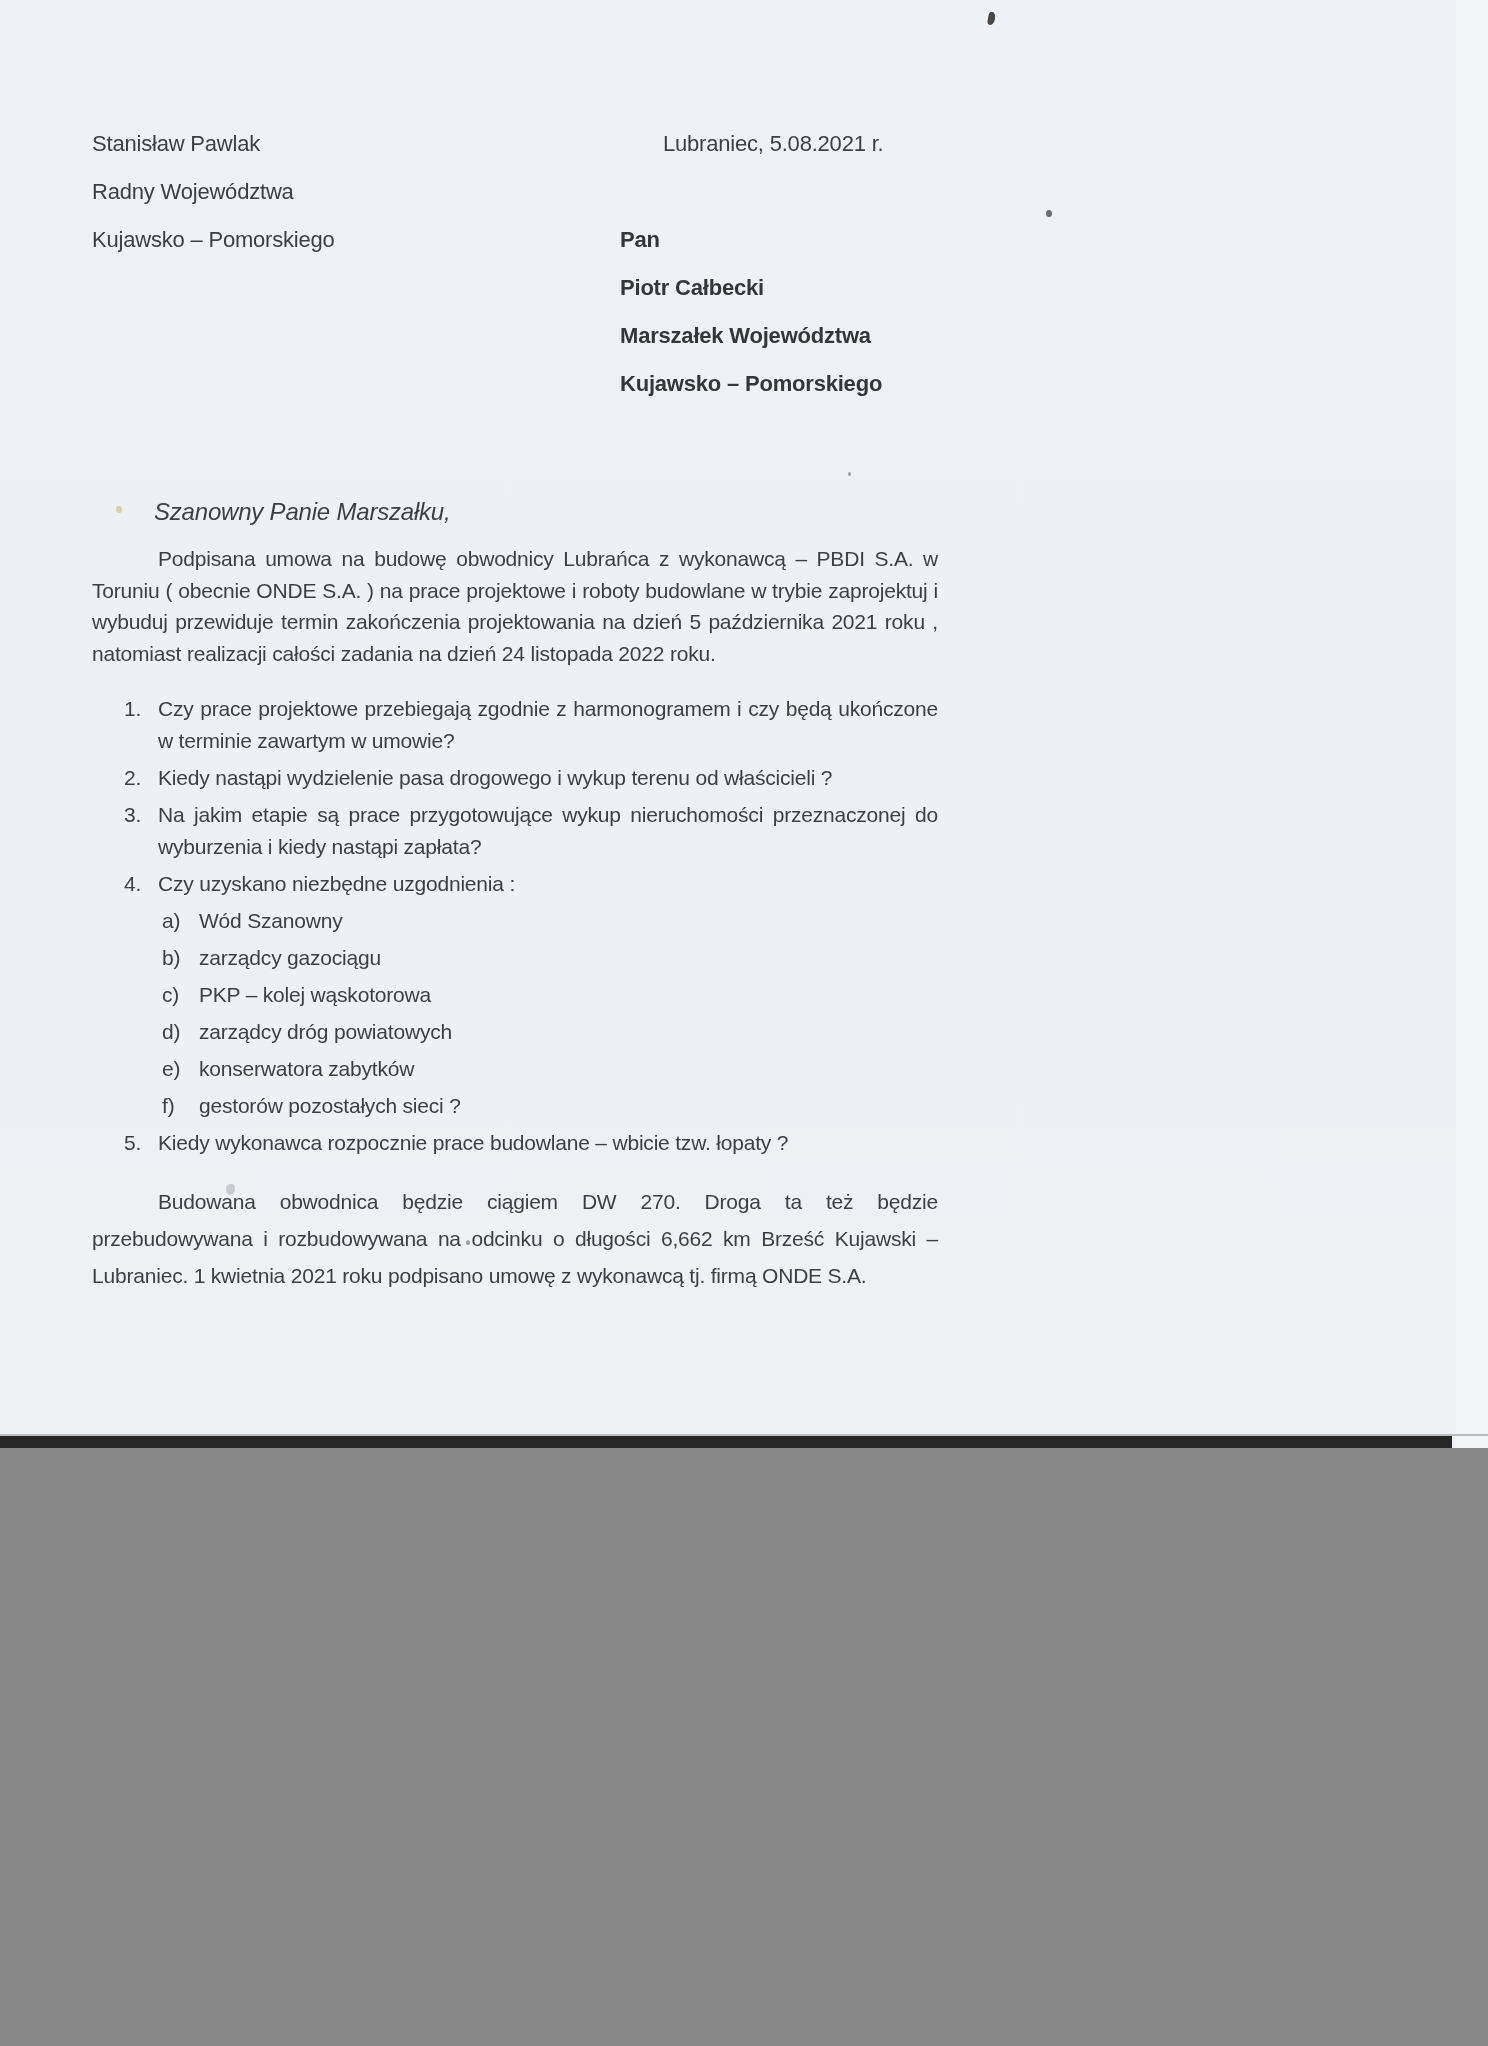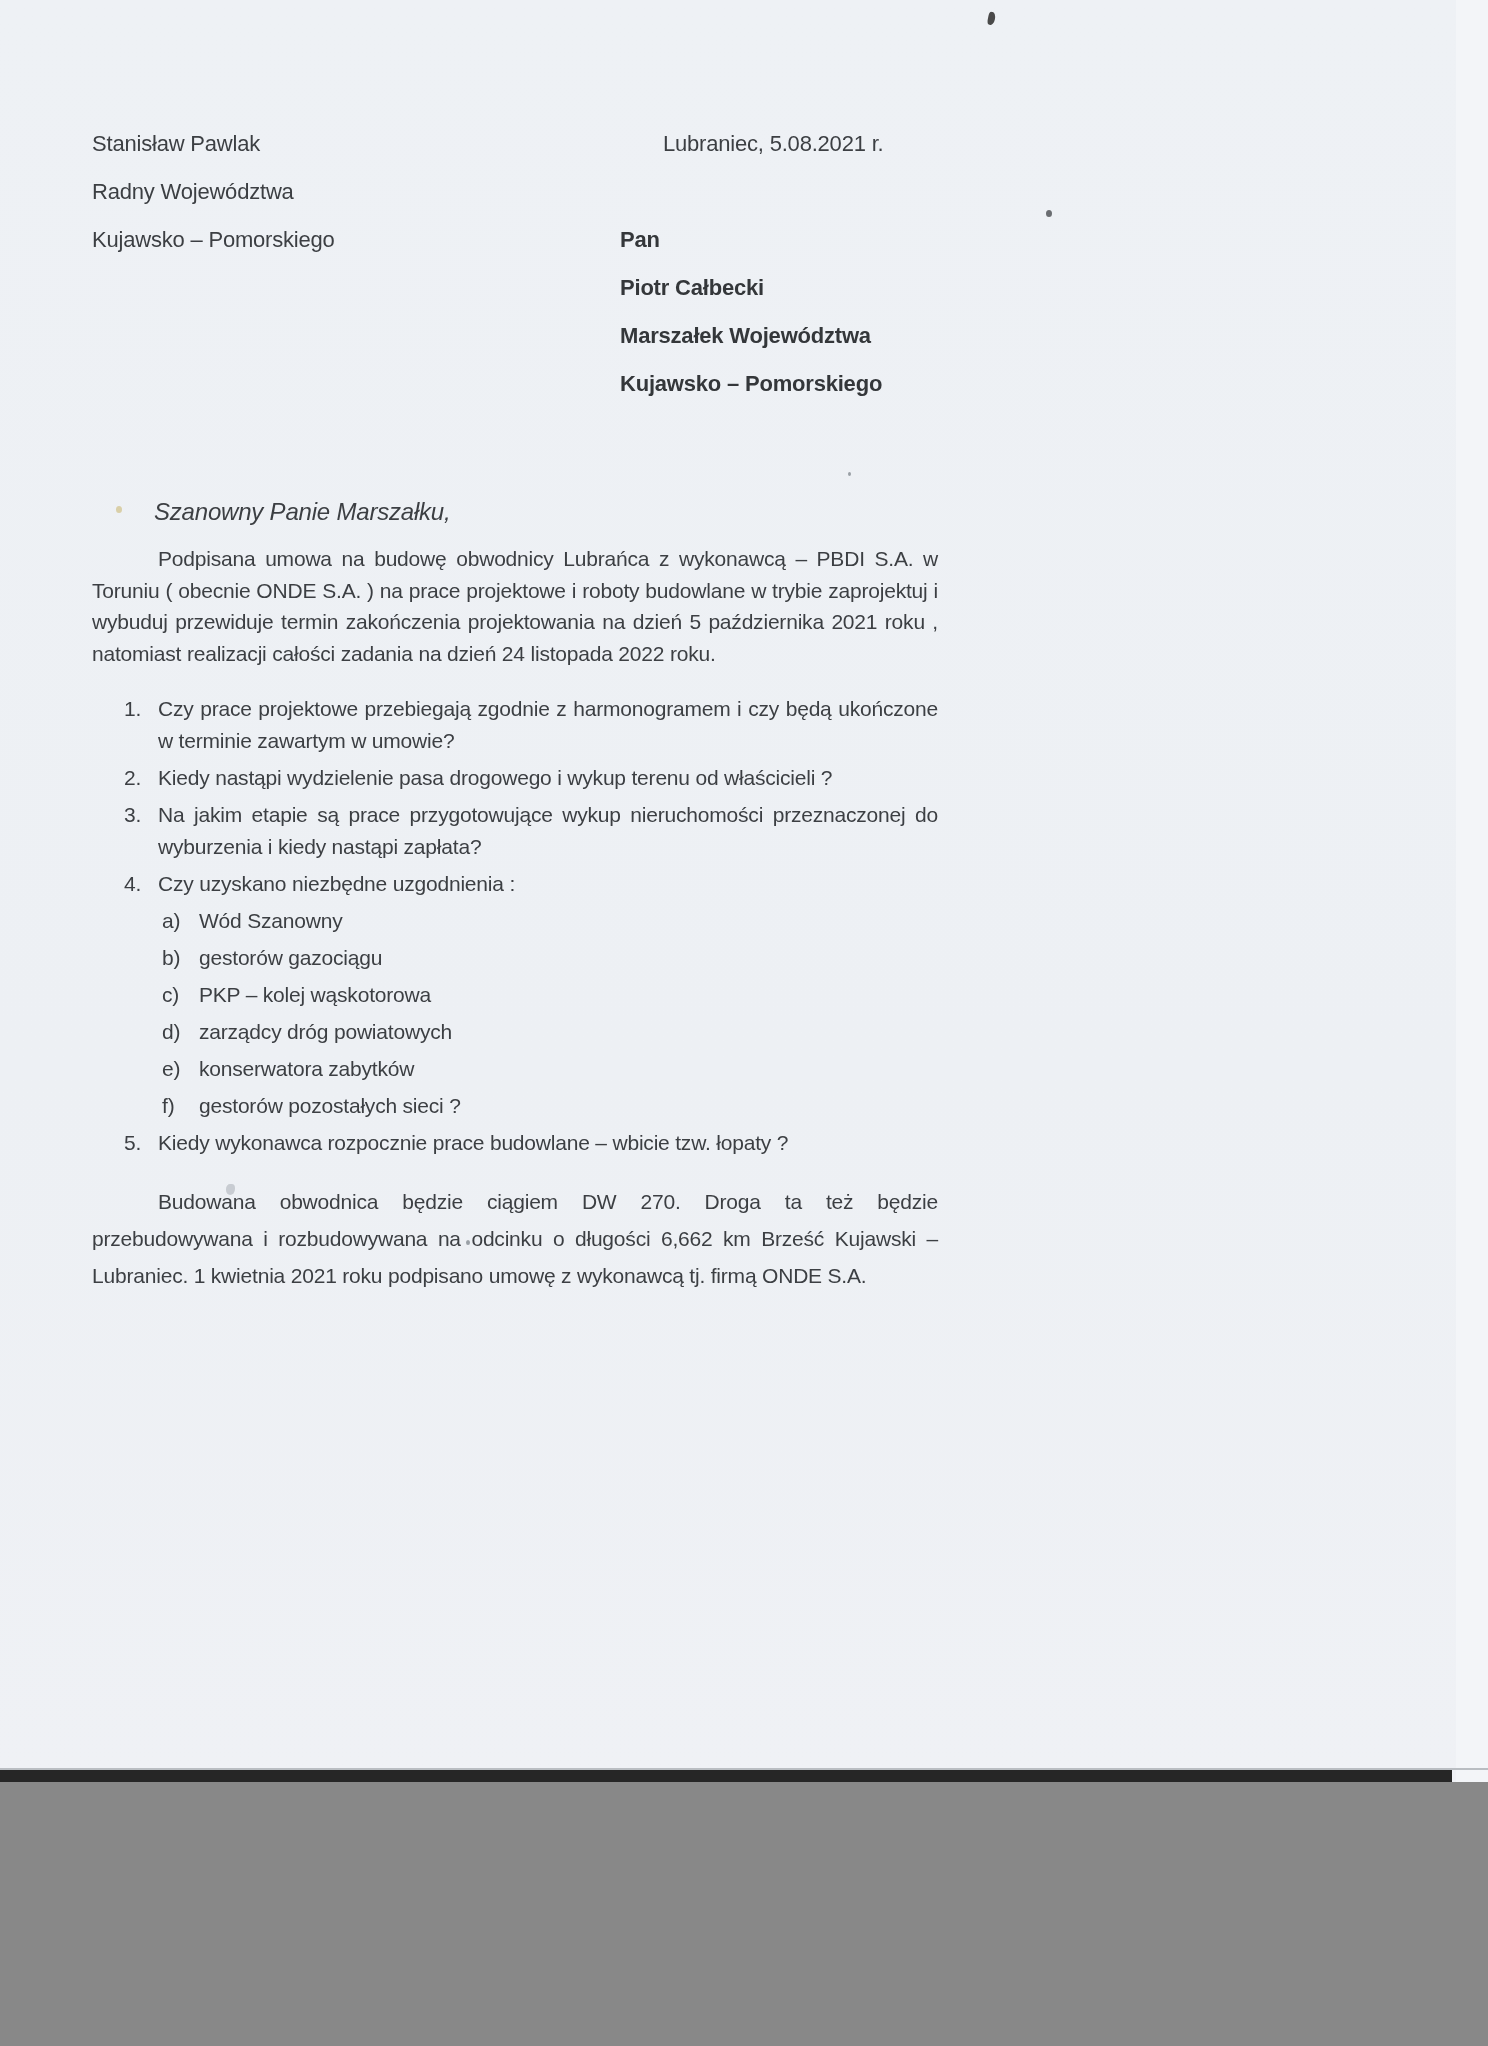--- a/index.html
+++ b/index.html
@@ -3,21 +3,21 @@
 <meta charset="utf-8">
 <style>
   html, body {
     margin: 0;
     padding: 0;
     background: #888;
   }
   .page {
     position: relative;
     width: 1488px;
-    height: 1782px;
+    height: 1448px;
     margin: 0 auto;
     background: linear-gradient(180deg, #eef1f5 0%, #edf0f4 60%, #eff1f5 100%);
     font-family: "Liberation Sans", "DejaVu Sans", sans-serif;
     color: #3c3f43;
     overflow: hidden;
   }
   
   .right-edge {
     position: absolute;
     top: 0;
@@ -182,21 +182,21 @@
       <span class="list-text">Czy uzyskano niezbędne uzgodnienia :</span>
     </div>
 
     <div class="list-row sub-row">
       <span class="list-num">a)</span>
       <span class="list-text">Wód Szanowny</span>
     </div>
 
     <div class="list-row sub-row">
       <span class="list-num">b)</span>
-      <span class="list-text">gestorów gazociągu</span>
+      <span class="list-text">zarządcy gazociągu</span>
     </div>
 
     <div class="list-row sub-row">
       <span class="list-num">c)</span>
       <span class="list-text">PKP – kolej wąskotorowa</span>
     </div>
 
     <div class="list-row sub-row">
       <span class="list-num">d)</span>
       <span class="list-text">zarządcy dróg powiatowych</span>

